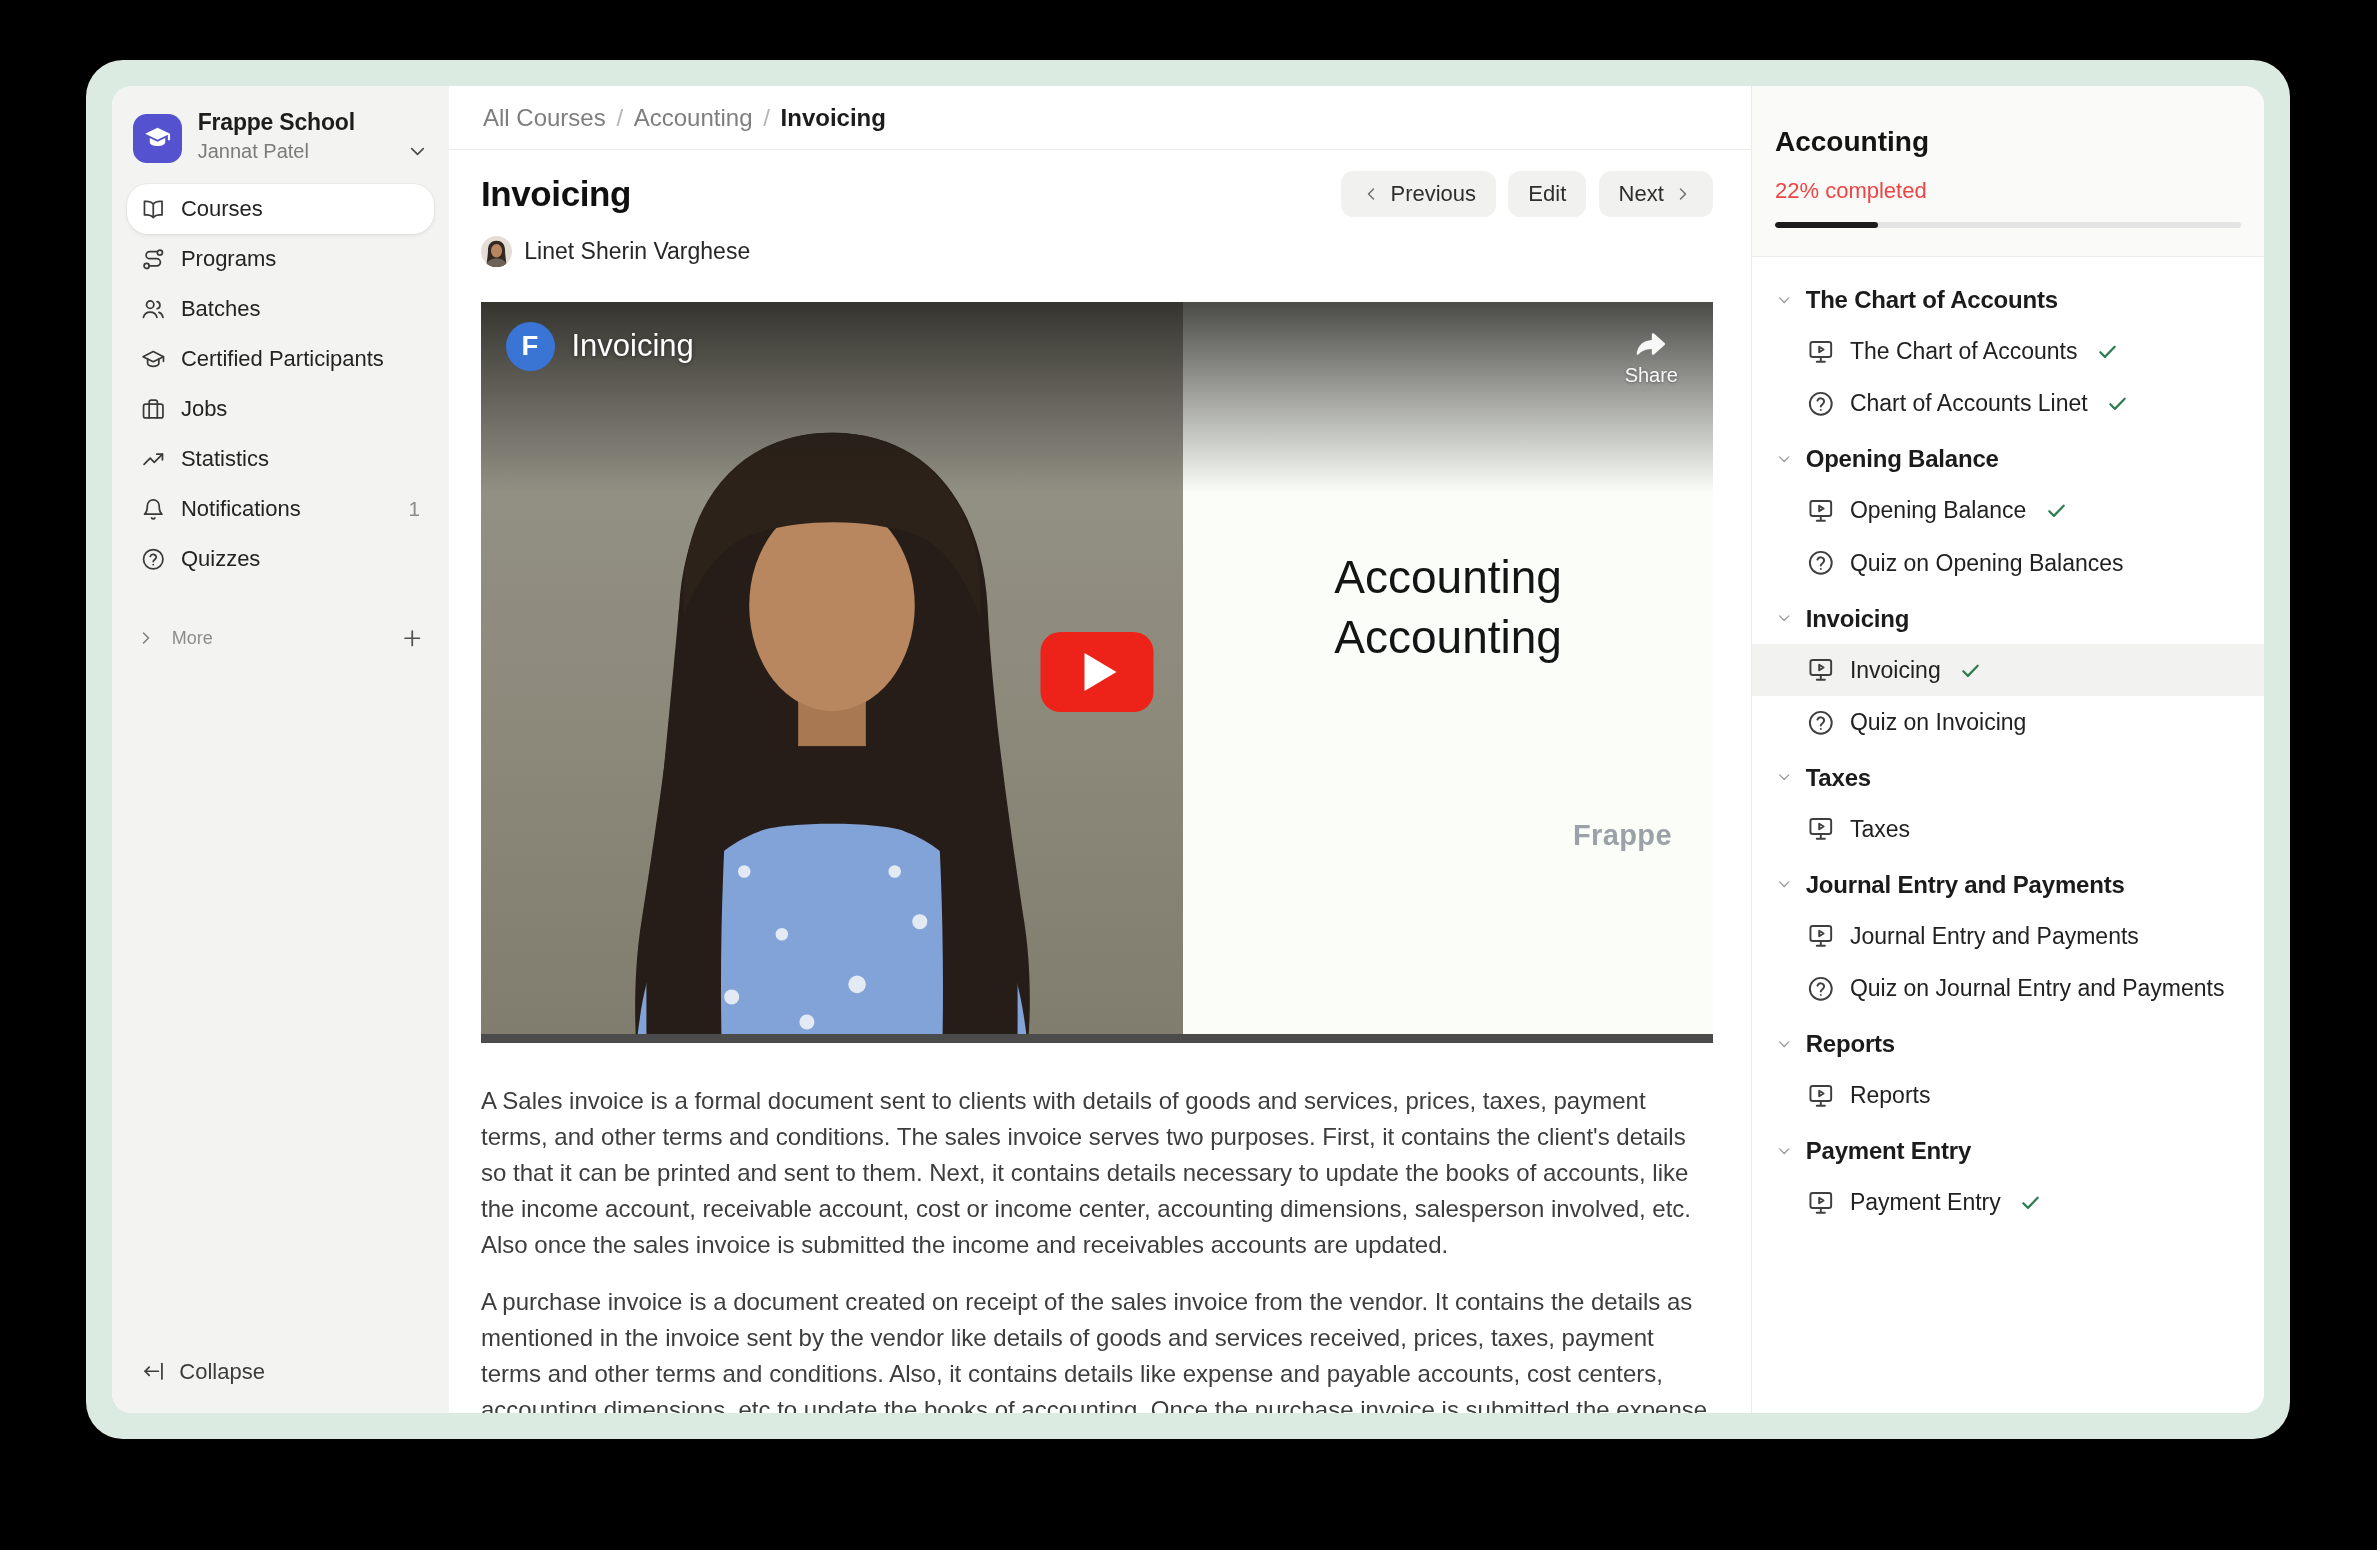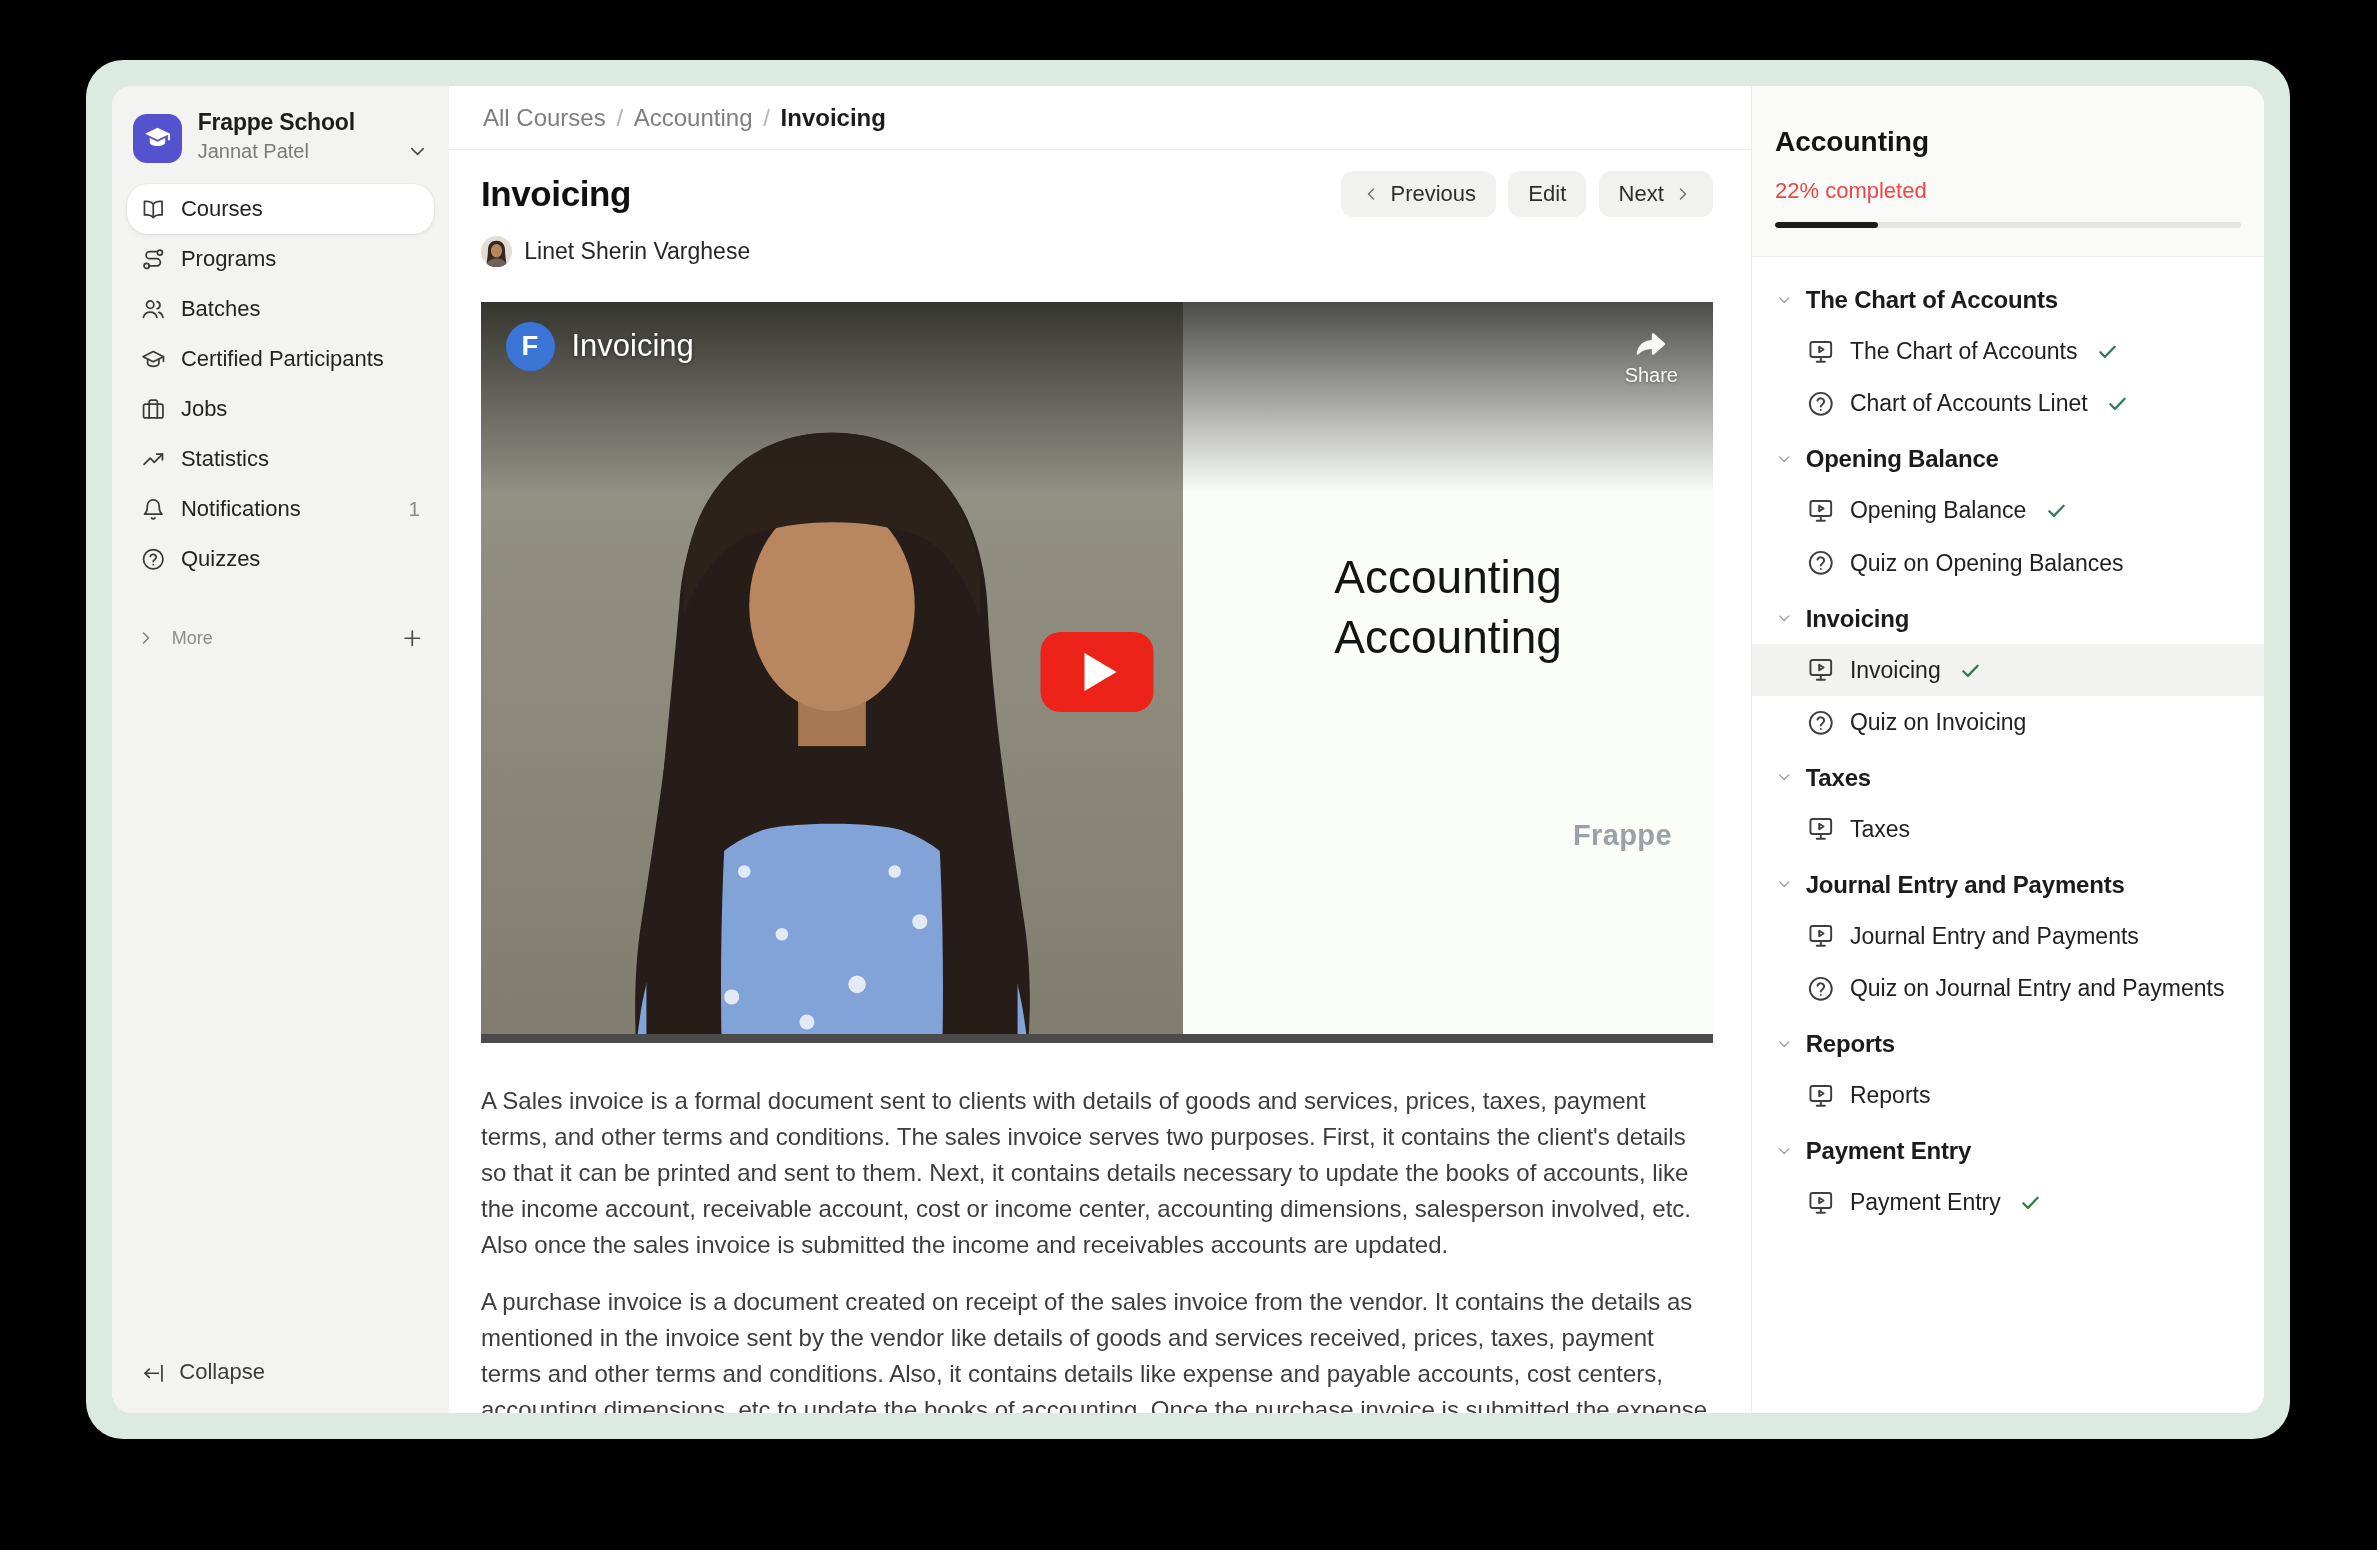--- a/index.html
+++ b/index.html
@@ -19,21 +19,21 @@
   .brand-title { font-size:23px; font-weight:700; color:#1d1d1d; letter-spacing:-0.2px; }
   .brand-sub { font-size:20px; color:#7b7b7b; margin-top:3.8px; }
   .brand-chevron { margin-left:auto; color:#4c4c4c; }
   .nav { padding:3.1px 15.3px 0; }
   .nav-item { height:50px; border-radius:21px; padding:0 13.8px; display:flex; align-items:center; gap:15.3px; font-size:22px; color:#232323; cursor:pointer; }
   .nav-item .nicon { color:#3a3a3a; flex:none; }
   .nav-item.active { background:#fff; box-shadow:0 1.5px 4.6px rgba(0,0,0,.07), 0 0 0 0.8px rgba(0,0,0,.035); }
   .nav-badge { margin-left:auto; font-size:20.7px; color:#8b8b8b; }
   .more-row { margin:31px 15.3px 0; height:46px; display:flex; align-items:center; gap:15.3px; padding:0 9.2px; color:#8d8d8d; font-size:18px; cursor:pointer; }
   .more-plus { margin-left:auto; color:#4f4f4f; }
-  .collapse-row { margin-top:auto; display:flex; align-items:flex-end; gap:13.8px; padding:18.4px 23px 27.6px 29px; font-size:22px; color:#3c3c3c; cursor:pointer; }
+  .collapse-row { margin-top:auto; display:flex; align-items:flex-start; gap:13.8px; padding:18.4px 23px 27.6px 29px; font-size:22px; color:#3c3c3c; cursor:pointer; }
 
   
   .main { flex:1; min-width:0; display:flex; flex-direction:column; background:#fff; }
   .topbar { height:64px; flex:none; border-bottom:0.8px solid #ececea; display:flex; align-items:center; padding:0 34px; font-size:24px; }
   .crumb-link { color:#7e7e7e; cursor:pointer; }
   .crumb-sep { color:#b5b5b5; margin:0 10.7px; }
   .crumb-current { color:#1c1c1c; font-weight:600; }
   .content { flex:1; overflow:hidden; padding:21.4px 38px 0 32px; }
   .title-row { display:flex; align-items:center; }
   .page-title { font-size:35px; font-weight:700; color:#101010; letter-spacing:-0.4px; }

